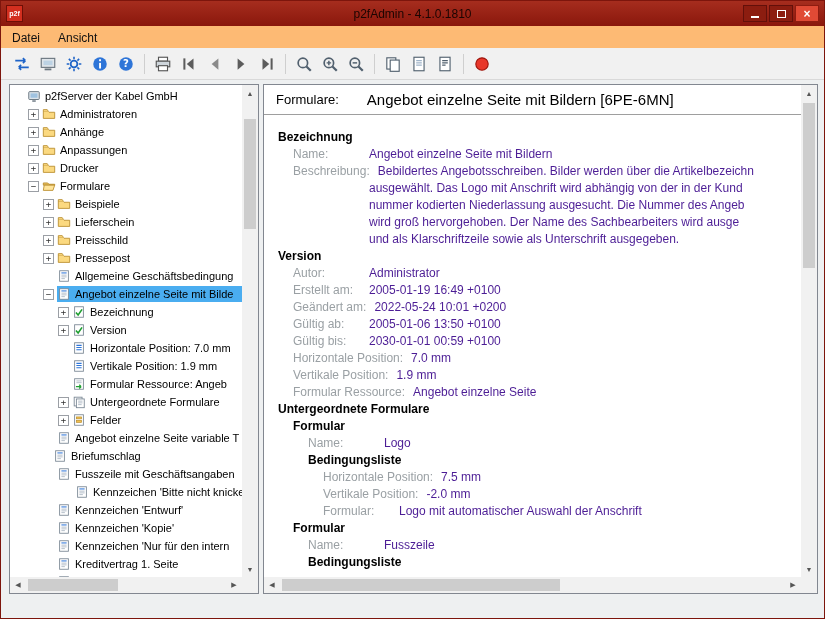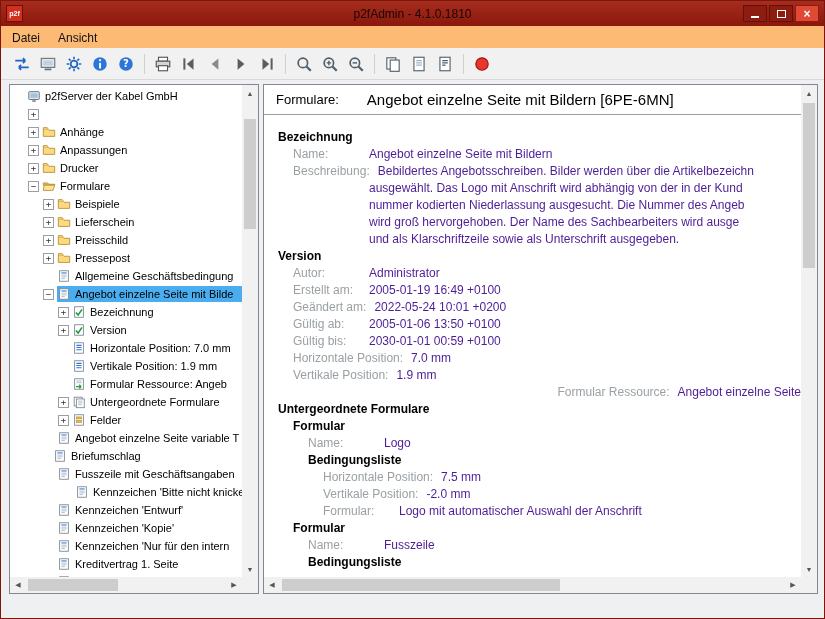--- a/index.html
+++ b/index.html
@@ -208,20 +208,29 @@
                 <rect x="2" y="3" width="12" height="9" rx="1" fill="#dde4ea" stroke="#5d6a76"></rect>
                 <rect x="4" y="5" width="8" height="5" fill="#9fc2e0"></rect>
                 <rect x="6" y="13" width="4" height="1.5" fill="#5d6a76"></rect>
               </svg>
             </span>
             <span class="tlbl">p2fServer der Kabel GmbH</span>
           </span>
         </div>
         <div class="trow" style="padding-left: 18px;">
           <span class="exp">+</span>
+          <span class="twrap">
+            <span class="tic">
+              <svg width="14" height="14" viewBox="0 0 16 16">
+                <path d="M1.5 4.5h5l1.5 1.5h6.5v7h-13z" fill="#fbd980" stroke="#b98e2f"></path>
+                <path d="M1.5 4.5v-1.5h4.5l1 1.5" fill="#fbd980" stroke="#b98e2f"></path>
+              </svg>
+            </span>
+            <span class="tlbl">Administratoren</span>
+          </span>
         </div>
         <div class="trow" style="padding-left: 18px;">
           <span class="exp">+</span>
           <span class="twrap">
             <span class="tic">
               <svg width="14" height="14" viewBox="0 0 16 16">
                 <path d="M1.5 4.5h5l1.5 1.5h6.5v7h-13z" fill="#fbd980" stroke="#b98e2f"></path>
                 <path d="M1.5 4.5v-1.5h4.5l1 1.5" fill="#fbd980" stroke="#b98e2f"></path>
               </svg>
             </span>
@@ -615,21 +624,21 @@
           <span class="d-val">2030-01-01 00:59 +0100</span>
         </div>
         <div class="d-row" style="padding-left: 29px;">
           <span class="d-lbl">Horizontale Position:</span>
           <span class="d-val">7.0 mm</span>
         </div>
         <div class="d-row" style="padding-left: 29px;">
           <span class="d-lbl">Vertikale Position:</span>
           <span class="d-val">1.9 mm</span>
         </div>
-        <div class="d-row" style="padding-left: 45px; justify-content: flex-end;">
+        <div class="d-row" style="padding-left: 29px;">
           <span class="d-lbl">Formular Ressource:</span>
           <span class="d-val">Angebot einzelne Seite</span>
         </div>
         <div class="d-row" style="padding-left: 14px;">
           <span class="d-h">Untergeordnete Formulare</span>
         </div>
         <div class="d-row" style="padding-left: 29px;">
           <span class="d-h">Formular</span>
         </div>
         <div class="d-row" style="padding-left: 44px;">

